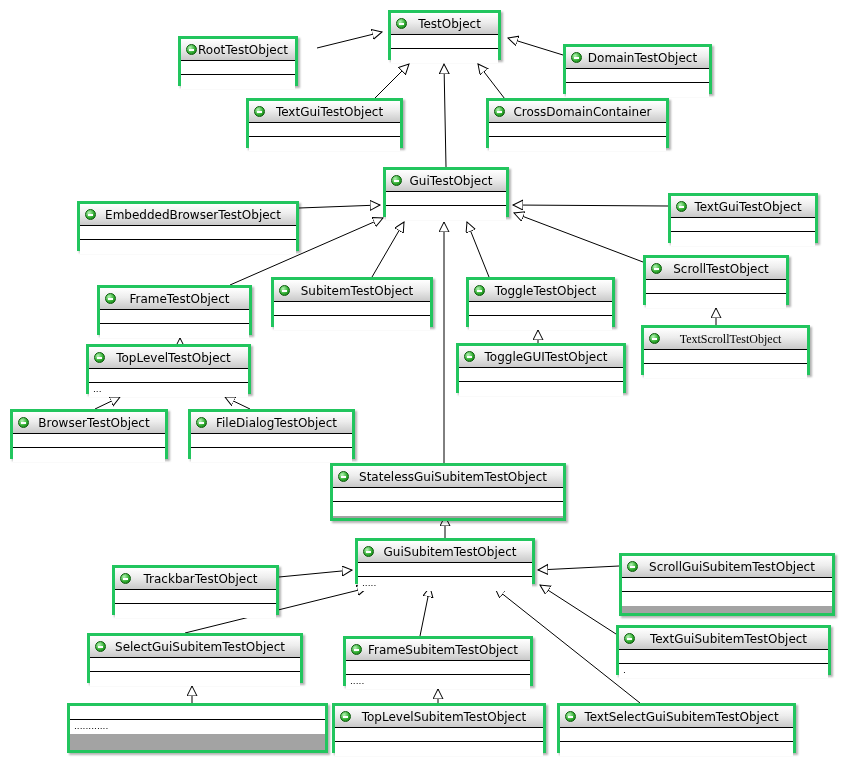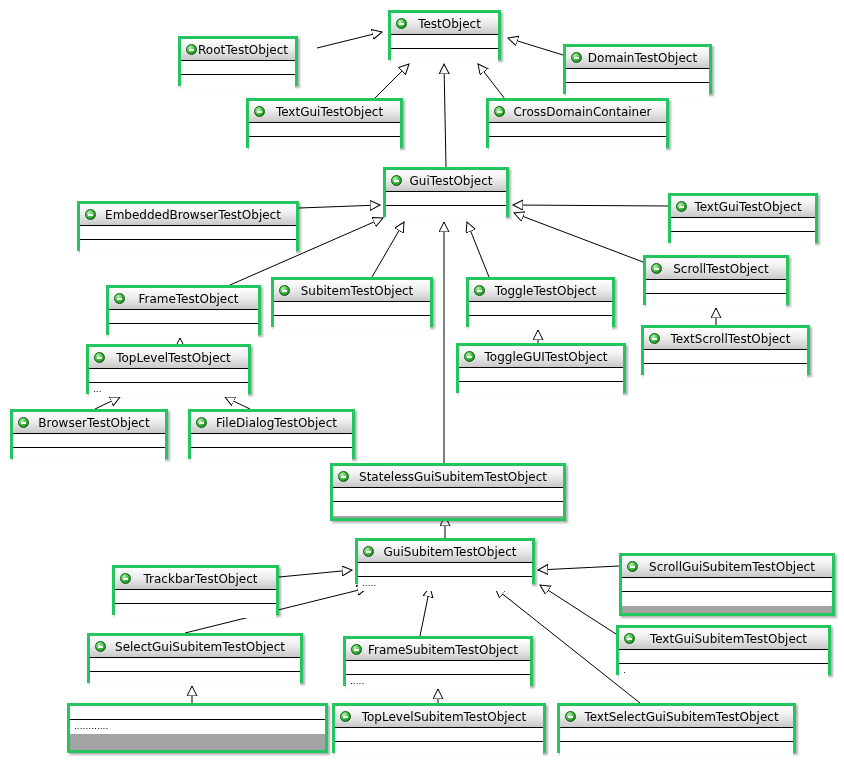--- a/index.html
+++ b/index.html
@@ -176,36 +176,36 @@
     <div class="uml-class" style="left: 668px; top: 193px; width: 150px; height: 50px;">
       <div class="uml-title"><span class="cls-icon"></span><span>TextGuiTestObject</span></div>
       <div class="uml-attrs"></div>
       <div class="uml-ops"></div>
     </div>
     <div class="uml-class" style="left: 643px; top: 255px; width: 146px; height: 50px;">
       <div class="uml-title"><span class="cls-icon"></span><span>ScrollTestObject</span></div>
       <div class="uml-attrs"></div>
       <div class="uml-ops"></div>
     </div>
-    <div class="uml-class" style="left: 106px; top: 285px; width: 155px; height: 50px;">
+    <div class="uml-class" style="left: 97px; top: 285px; width: 155px; height: 50px;">
       <div class="uml-title"><span class="cls-icon"></span><span>FrameTestObject</span></div>
       <div class="uml-attrs"></div>
       <div class="uml-ops"></div>
     </div>
     <div class="uml-class" style="left: 271px; top: 277px; width: 162px; height: 50px;">
       <div class="uml-title"><span class="cls-icon"></span><span>SubitemTestObject</span></div>
       <div class="uml-attrs"></div>
       <div class="uml-ops"></div>
     </div>
     <div class="uml-class" style="left: 466px; top: 277px; width: 149px; height: 50px;">
       <div class="uml-title"><span class="cls-icon"></span><span>ToggleTestObject</span></div>
       <div class="uml-attrs"></div>
       <div class="uml-ops"></div>
     </div>
-    <div class="uml-class" style="left: 641px; top: 325px; width: 169px; height: 50px;">
+    <div class="uml-class" style="left: 641px; top: 325px; width: 169px; height: 50px; font-family: Liberation Serif, serif;">
       <div class="uml-title"><span class="cls-icon"></span><span>TextScrollTestObject</span></div>
       <div class="uml-attrs"></div>
       <div class="uml-ops"></div>
     </div>
     <div class="uml-class" style="left: 86px; top: 344px; width: 165px; height: 50px;">
       <div class="uml-title"><span class="cls-icon"></span><span>TopLevelTestObject</span></div>
       <div class="uml-attrs"></div>
       <div class="uml-ops">...</div>
     </div>
     <div class="uml-class" style="left: 456px; top: 343px; width: 170px; height: 50px;">

